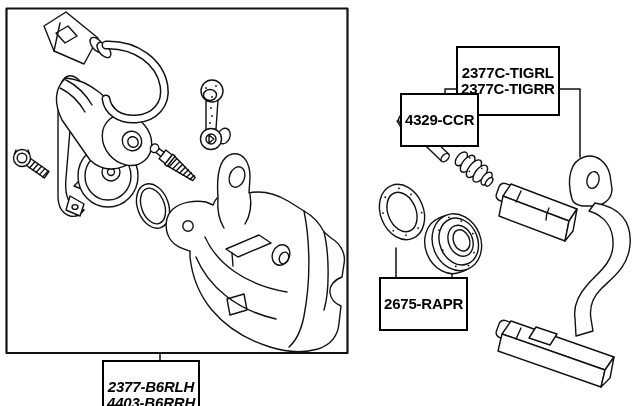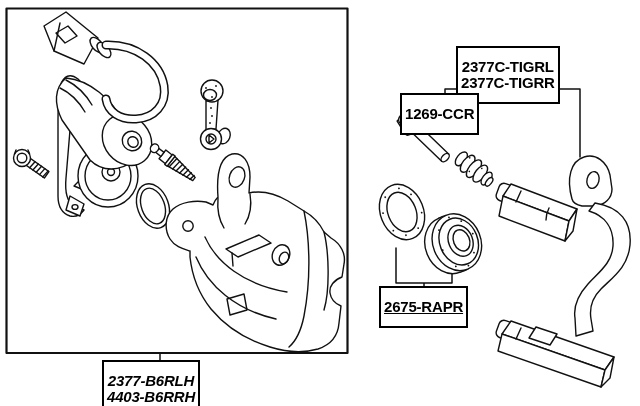--- a/index.html
+++ b/index.html
@@ -1,20 +1,20 @@
 <!DOCTYPE html>
 <html><head>
 <meta charset="utf-8">
 <style>
   html,body{margin:0;padding:0;background:#ffffff;}
   .stage{position:relative;width:640px;height:406px;background:#ffffff;
          font-family:"Liberation Sans",sans-serif;overflow:hidden;}
   .stage svg{position:absolute;left:0;top:0;}
   .plabel{position:absolute;background:#ffffff;border:2px solid #000000;color:#000000;
-          font-weight:bold;font-size:15px;line-height:16px;padding:11px 3px;
+          font-weight:bold;font-size:15px;line-height:16px;padding:17px 3px;
           text-align:center;white-space:nowrap;letter-spacing:-0.2px;cursor:pointer;}
   .plabel span{display:block;}
 </style>
 </head>
 <body>
 
 <div class="stage">
 
   <svg width="640" height="406" viewBox="0 0 640 406" fill="none" stroke="#111111" stroke-width="1.4" stroke-linecap="round" stroke-linejoin="round">
 
@@ -208,25 +208,25 @@
       <path d="M521,328 L516,339"></path>
     </g>
   </svg>
 
   <div class="plabel" style="left:456px;top:46px;">
     <span>2377C-TIGRL</span>
     <span>2377C-TIGRR</span>
   </div>
 
   <div class="plabel" style="left:400px;top:93px;">
-    <span>1269-CCR</span>
-  </div>
-
-
-  <div class="plabel" style="left:379px;top:286px;text-decoration:underline;">
+    <span>4329-CCR</span>
+  </div>
+
+
+  <div class="plabel" style="left:379px;top:277px;">
     <span>2675-RAPR</span>
   </div>
 
   <div class="plabel" style="left:102px;top:360px;font-style:italic;">
     <span>2377-B6RLH</span>
     <span>4403-B6RRH</span>
   </div>
 
 </div>
 

